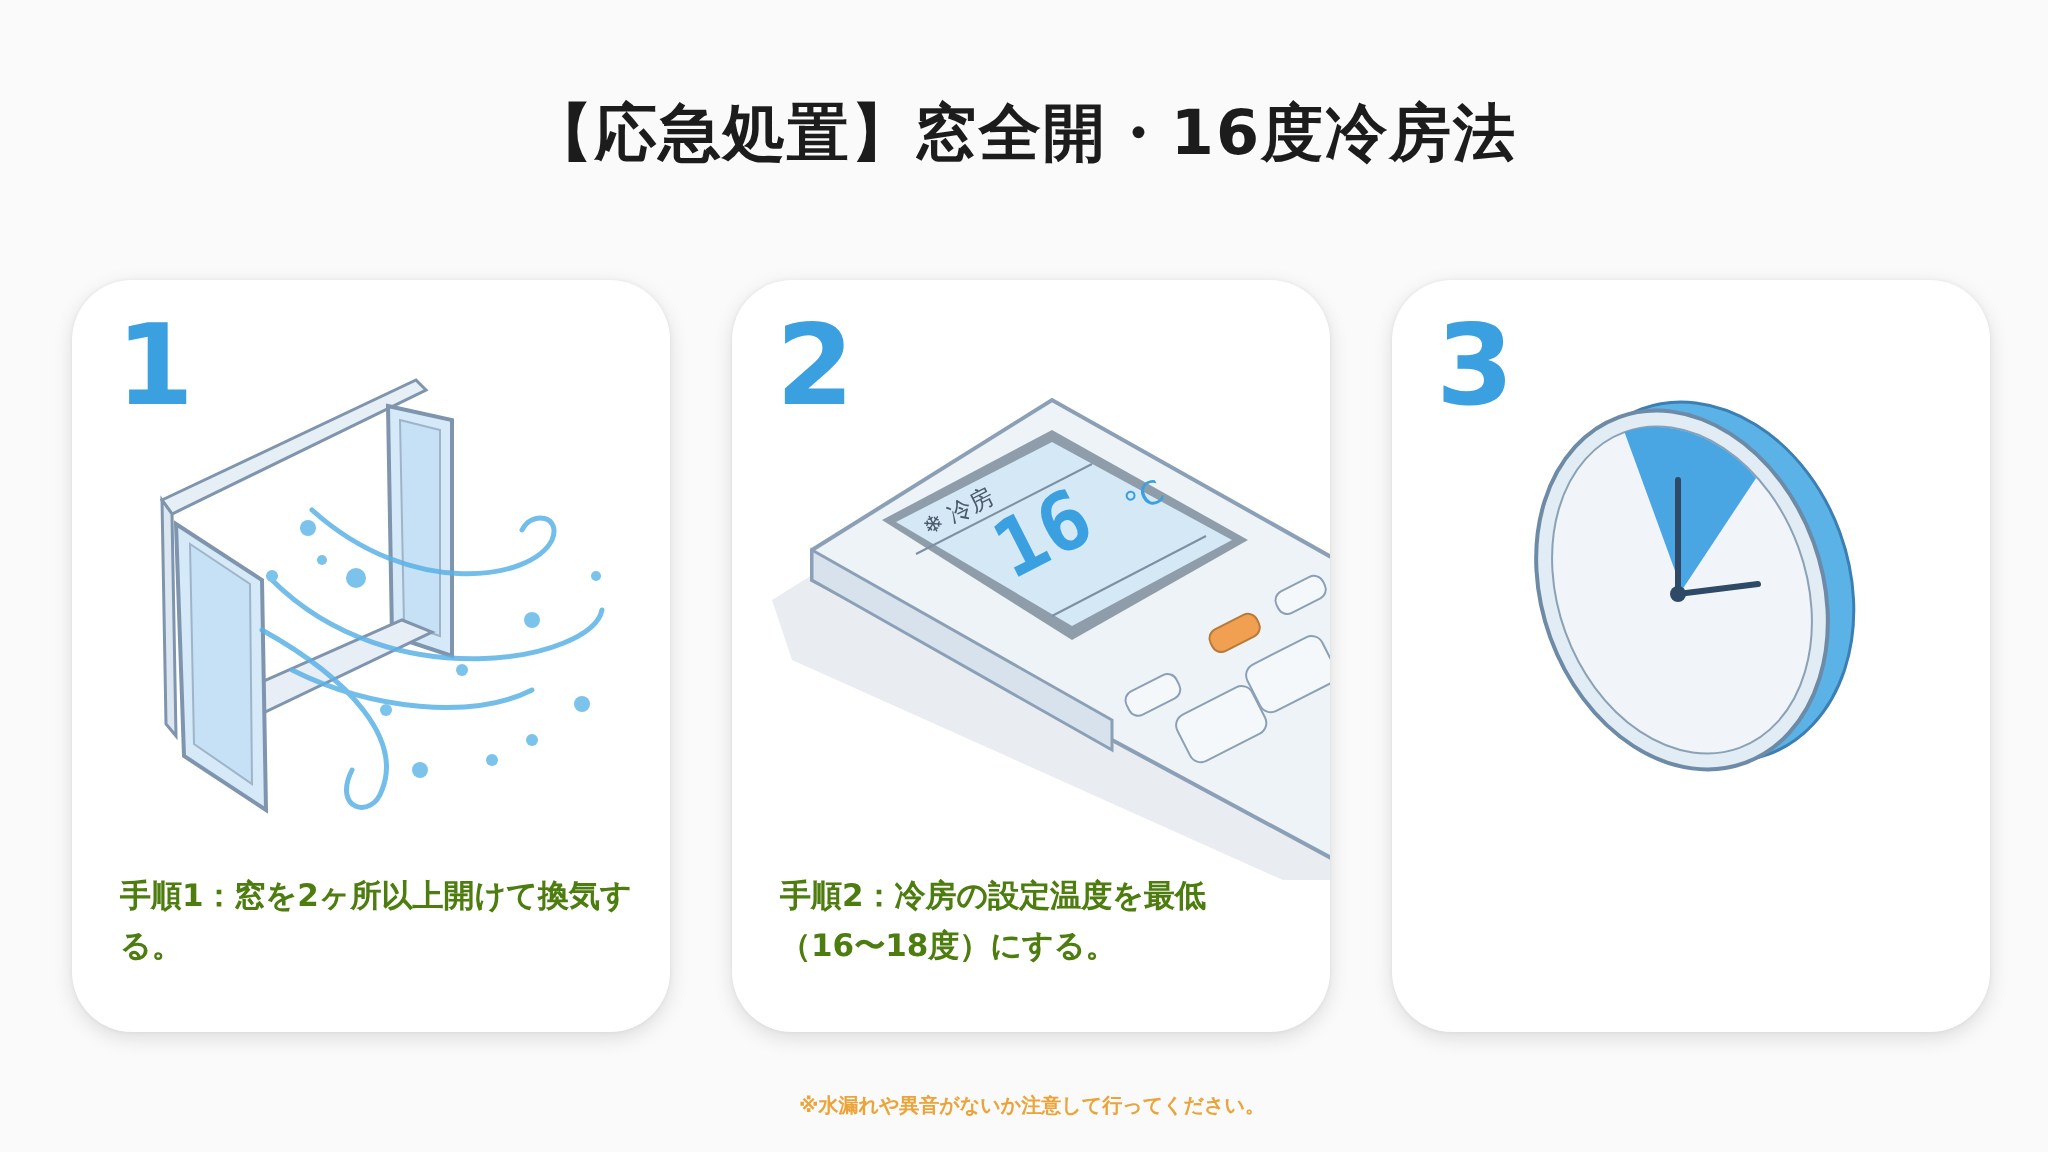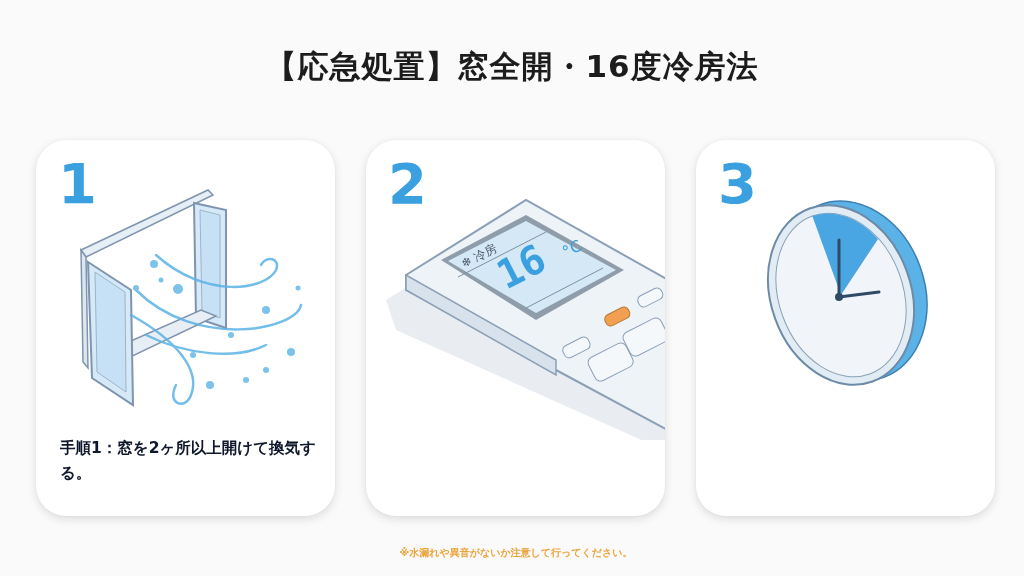--- a/index.html
+++ b/index.html
@@ -2,21 +2,21 @@
 <html><head>
 <meta charset="utf-8">
 <style>
   html,body{margin:0;padding:0;}
   body{width:1024px;height:576px;background:#fafafa;position:relative;overflow:hidden;font-family:"DejaVu Sans","Liberation Sans",sans-serif;}
   .title{position:absolute;left:0;top:46px;width:1024px;text-align:center;font-size:31px;font-weight:bold;color:#1c1c1c;letter-spacing:1px;}
   .card{position:absolute;top:140px;width:299px;height:376px;background:#fff;border-radius:30px;box-shadow:0 3px 10px rgba(0,0,0,0.12),0 0 2px rgba(0,0,0,0.06);overflow:hidden;}
   .card.c1{left:36px;} .card.c2{left:366px;} .card.c3{left:696px;}
   .num{position:absolute;left:22px;top:16px;font-size:56px;font-weight:bold;color:#3aa0df;font-family:"DejaVu Sans",sans-serif;line-height:1;}
   .illus{position:absolute;left:0;top:0;width:299px;height:300px;}
-  .desc{position:absolute;left:24px;top:296px;width:260px;font-size:15.5px;font-weight:bold;color:#0f172a;line-height:25px;}
+  .desc{position:absolute;left:24px;top:296px;width:260px;font-size:15.5px;font-weight:bold;color:#4d7c0f;line-height:25px;}
   .note{position:absolute;left:4px;top:546px;width:1024px;text-align:center;font-size:10px;font-weight:bold;color:#eba43a;}
 </style>
 </head>
 <body>
 
 <div class="title">【応急処置】窓全開・16度冷房法</div>
 
 <div class="card c1">
   <svg class="illus" viewBox="0 0 299 300">
 
@@ -73,20 +73,21 @@
     <text x="140" y="150" font-size="40" fill="#3aa0df" font-weight="bold" transform="rotate(-27 140 150)" font-family="DejaVu Sans Mono,monospace">16</text>
     <text x="200" y="118" font-size="16" fill="#3aa0df" transform="rotate(-27 200 118)" font-family="DejaVu Sans,sans-serif">°C</text>
 
     <rect x="0" y="0" width="26" height="12" rx="5" fill="#f0a050" stroke="#b87a3a" transform="translate(237,177) rotate(-27)"></rect>
     <rect x="0" y="0" width="26" height="12" rx="5" fill="#f5f8fb" stroke="#8ba0b6" transform="translate(270,158) rotate(-27)"></rect>
     <rect x="0" y="0" width="28" height="13" rx="5" fill="#f5f8fb" stroke="#8ba0b6" transform="translate(195,208) rotate(-27)"></rect>
     <rect x="0" y="0" width="42" height="26" rx="6" fill="#f5f8fb" stroke="#8ba0b6" transform="translate(220,220) rotate(-27)"></rect>
     <rect x="0" y="0" width="42" height="26" rx="6" fill="#f5f8fb" stroke="#8ba0b6" transform="translate(255,195) rotate(-27)"></rect>
   </svg>
   <div class="num">2</div>
+  <div class="desc">手順2：冷房の設定温度を最低（16〜18度）にする。</div>
 </div>
 
 <div class="card c3">
   <svg class="illus" viewBox="0 0 299 300">
     <g transform="translate(145,155) rotate(-20)">
       <ellipse cx="12" cy="0" rx="72" ry="92" fill="#5bb2e6" stroke="#3b7fb3" stroke-width="1.5"></ellipse>
       <ellipse cx="0" cy="0" rx="70" ry="92" fill="#e2ecf4" stroke="#6d8ba6" stroke-width="2"></ellipse>
       <ellipse cx="0" cy="0" rx="62" ry="84" fill="#f1f5f9" stroke="#8aa1b6" stroke-width="1"></ellipse>
       <path d="M0,0 L0,-84 A62,84 0 0 1 54,-40 Z" fill="#4aa6e2"></path>
     </g>

